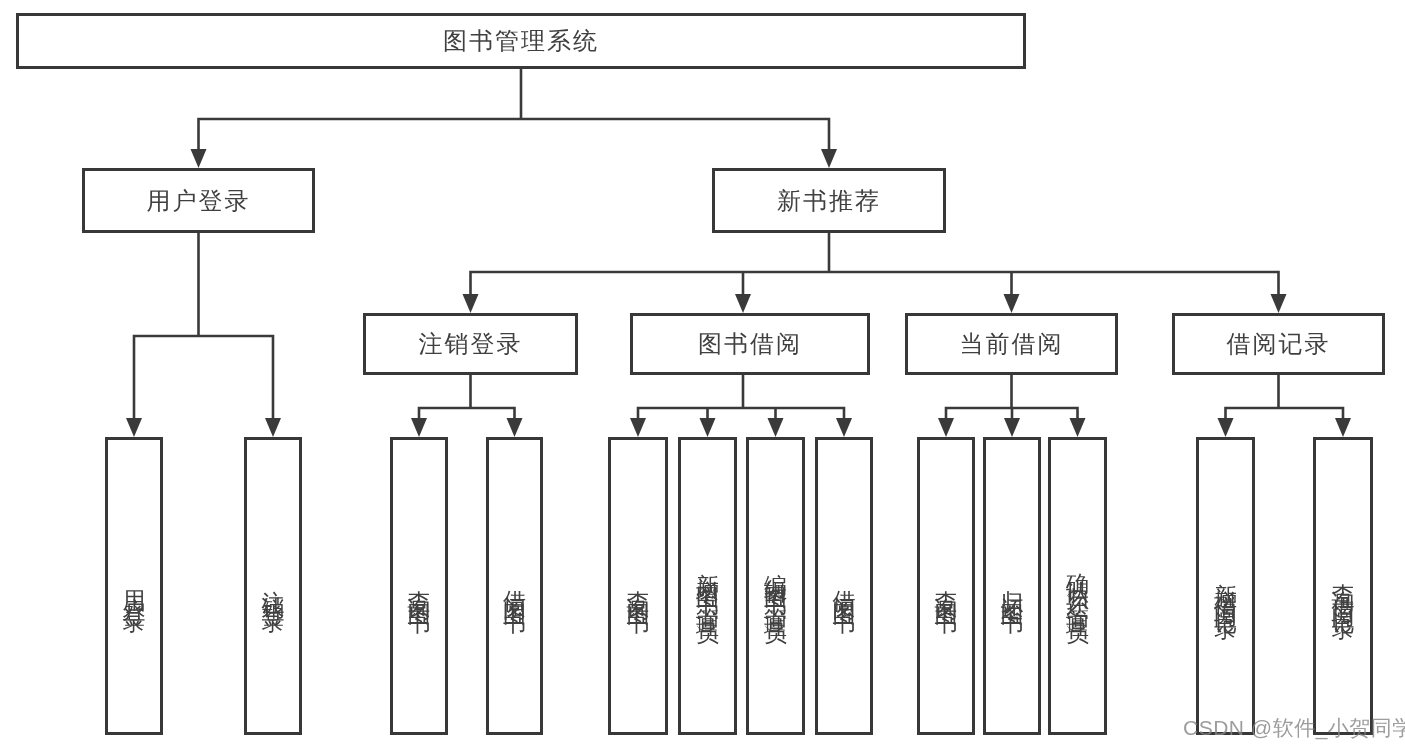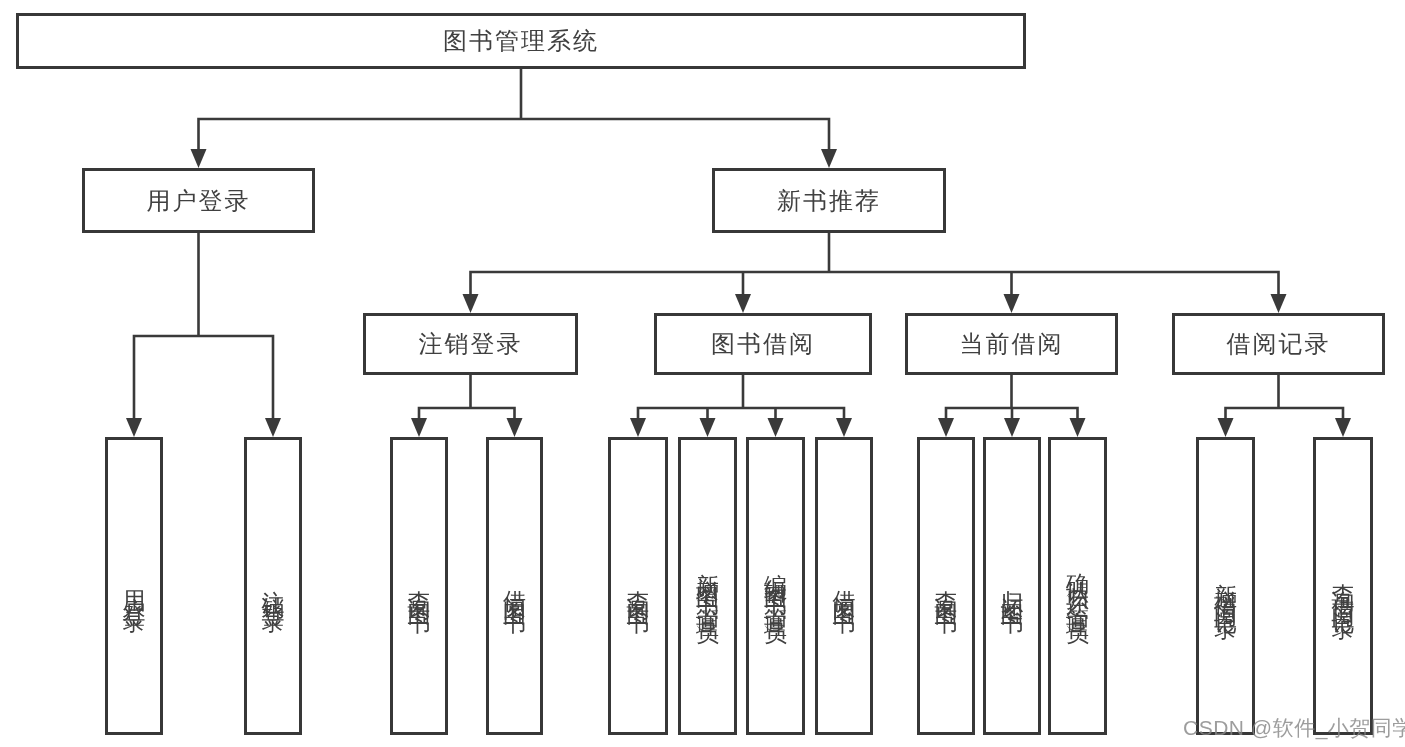--- a/index.html
+++ b/index.html
@@ -116,21 +116,21 @@
   <div class="box hbox" style="left:82px;top:168px;width:233px;height:65px">
     <span>用户登录</span>
   </div>
   <div class="box hbox" style="left:712px;top:168px;width:234px;height:65px">
     <span>新书推荐</span>
   </div>
 
   <div class="box hbox" style="left:363px;top:313px;width:215px;height:62px">
     <span>注销登录</span>
   </div>
-  <div class="box hbox" style="left:654px;top:313px;width:218px;height:62px">
+  <div class="box hbox" style="left:630px;top:313px;width:240px;height:62px">
     <span>图书借阅</span>
   </div>
   <div class="box hbox" style="left:905px;top:313px;width:213px;height:62px">
     <span>当前借阅</span>
   </div>
   <div class="box hbox" style="left:1172px;top:313px;width:213px;height:62px">
     <span>借阅记录</span>
   </div>
 
   <div class="box vbox" style="left:105px;top:437px;width:58px;height:298px">

